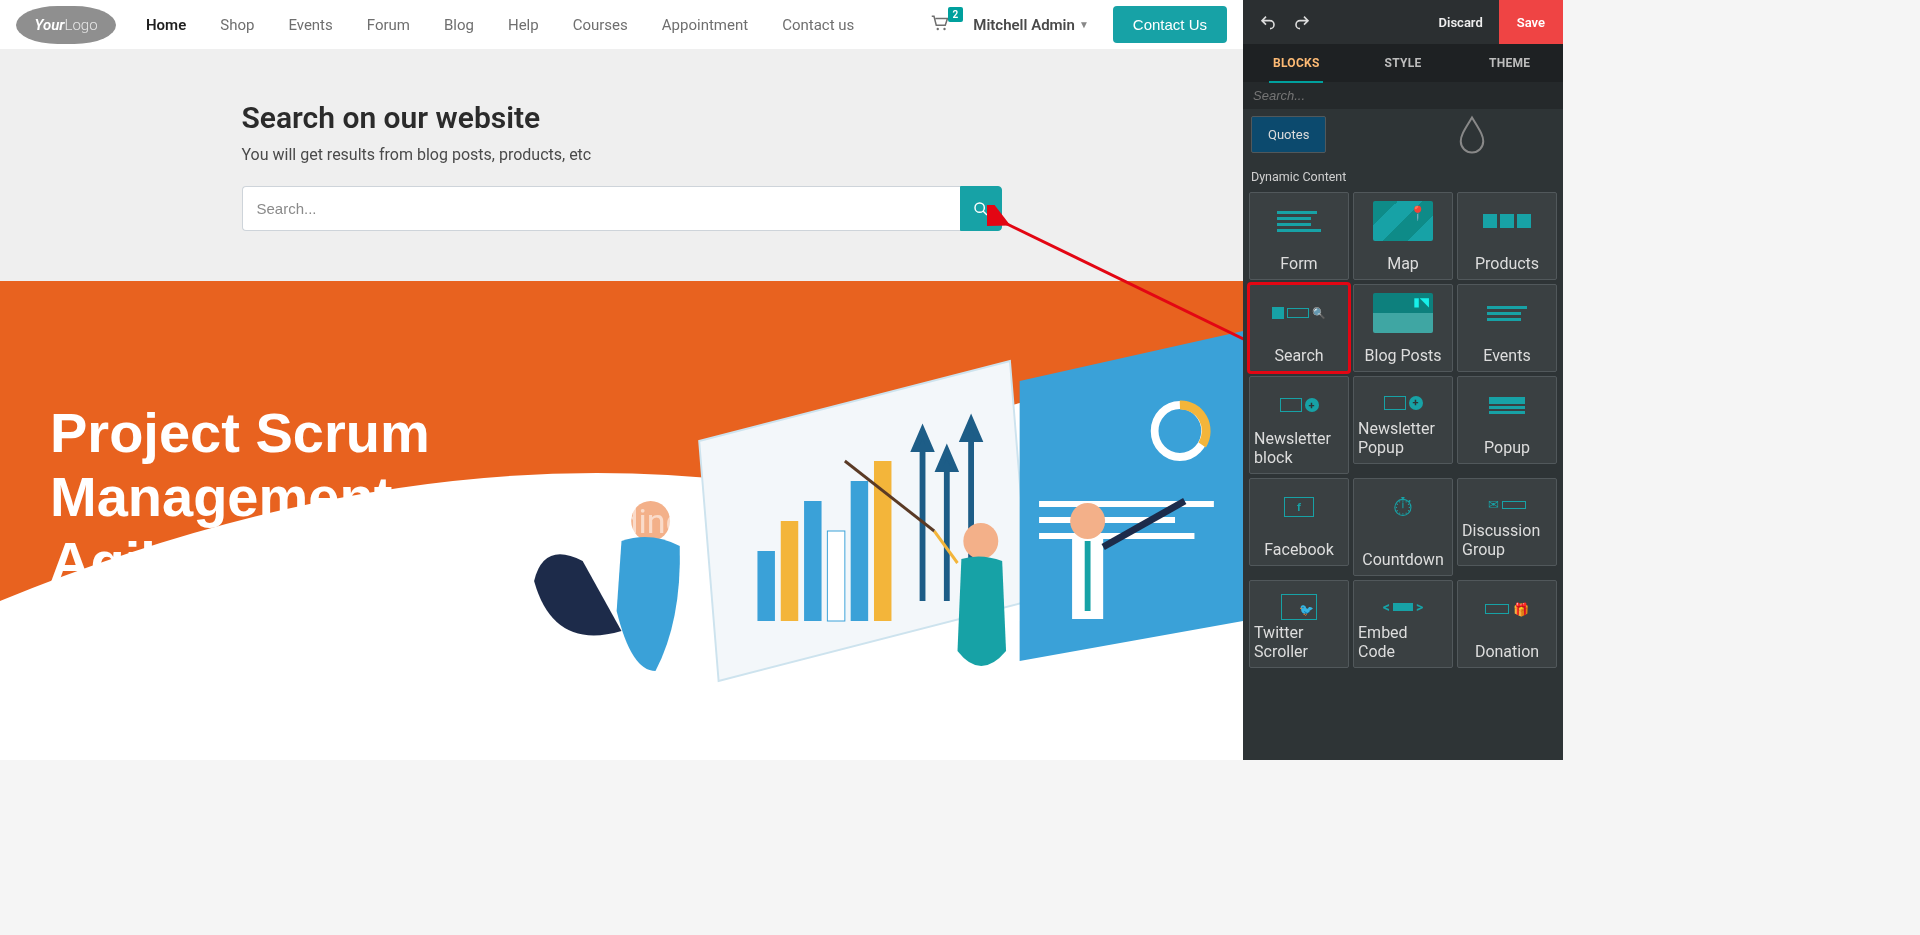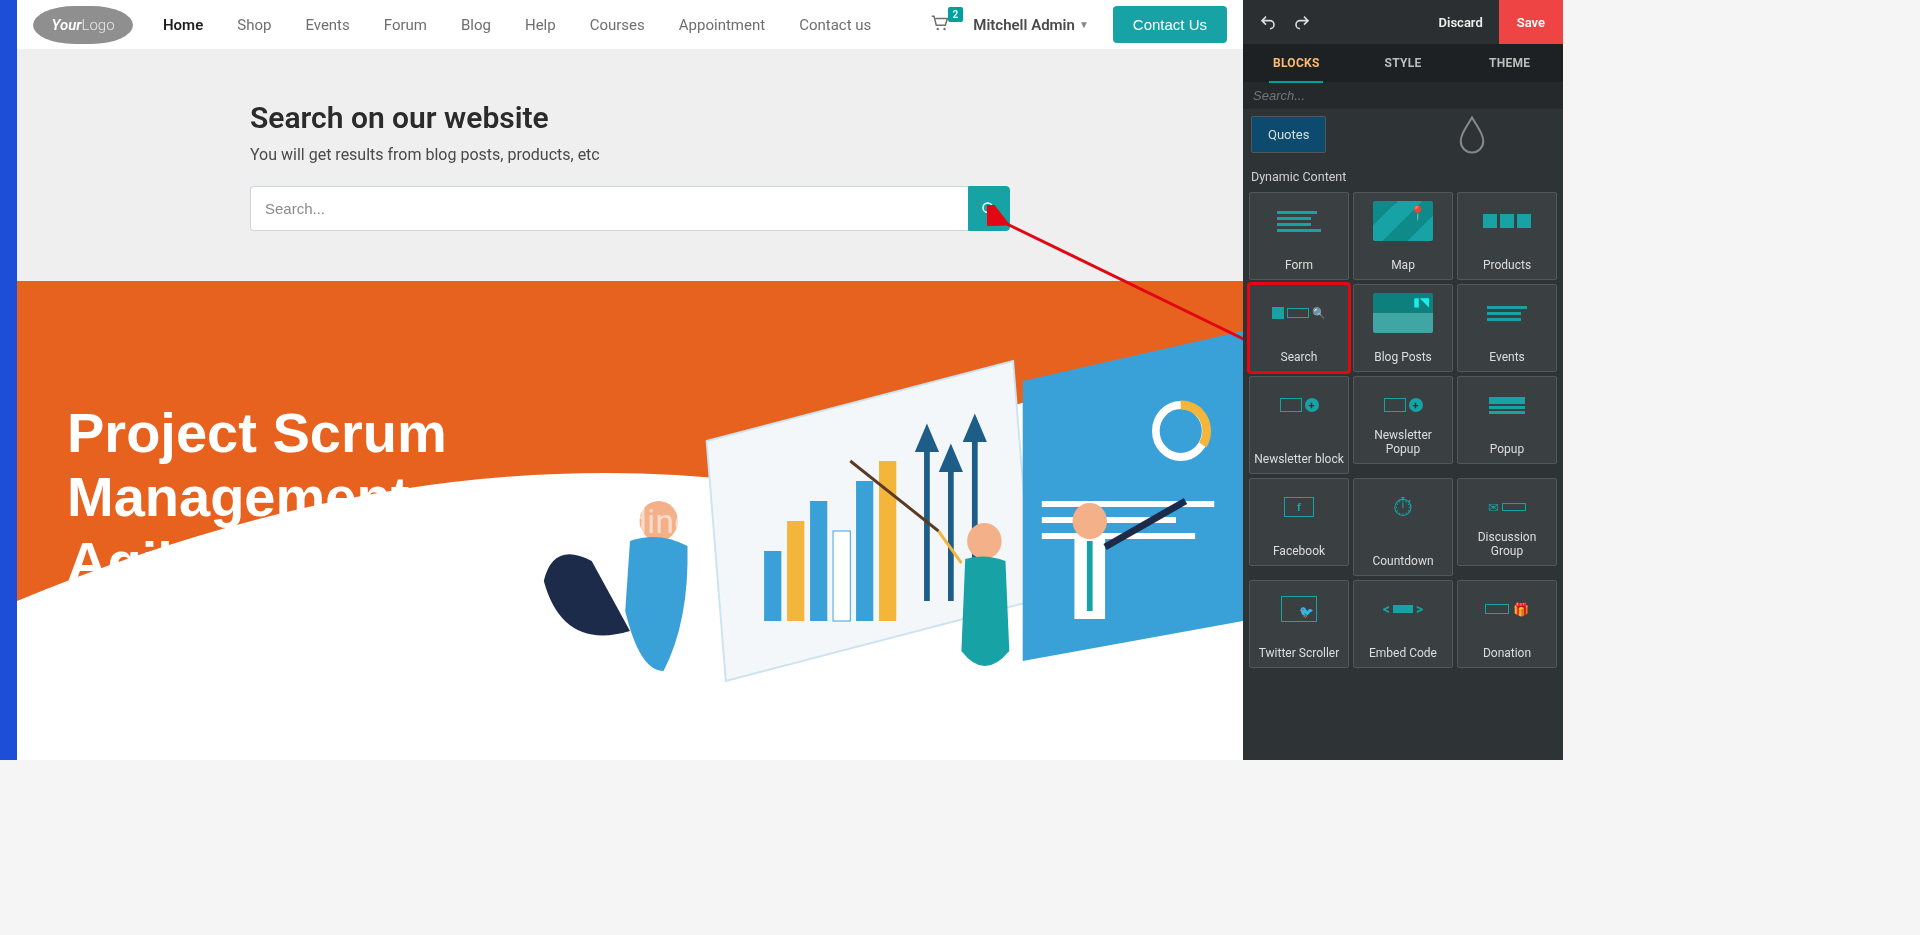--- a/index.html
+++ b/index.html
@@ -10,22 +10,21 @@
 }
 .viewport {
   display: flex;
   width: 1563px;
   height: 760px;
 }
 .main-area {
   flex: 1;
   position: relative;
   overflow-y: auto;
-  background: #1d4ed8;
-  padding-left: 17px;
+  background: #a3a3a3;
 }
 
 .topbar {
   display: flex;
   align-items: center;
   padding: 0 16px;
   height: 50px;
   background: #fff;
   border-bottom: 1px solid #efefef;
 }
@@ -301,23 +300,23 @@
   height: 88px;
 }
 .block .preview {
   width: 60px;
   height: 40px;
   display: flex;
   align-items: center;
   justify-content: center;
 }
 .block .label {
-  font-size: 12px;
+  font-size: 16px;
   color: #ddd;
-  text-align: center;
+  text-align: left;
   line-height: 1.15;
 }
 .block.highlighted {
   outline: 3px solid #e30613;
   outline-offset: -1px;
 }
 
 .pv-lines { display:flex; flex-direction:column; gap:3px; }
 .pv-lines span { display:block; width:34px; height:3px; background:#17a2a6; }
 .pv-lines span:nth-child(1){width:40px;}

